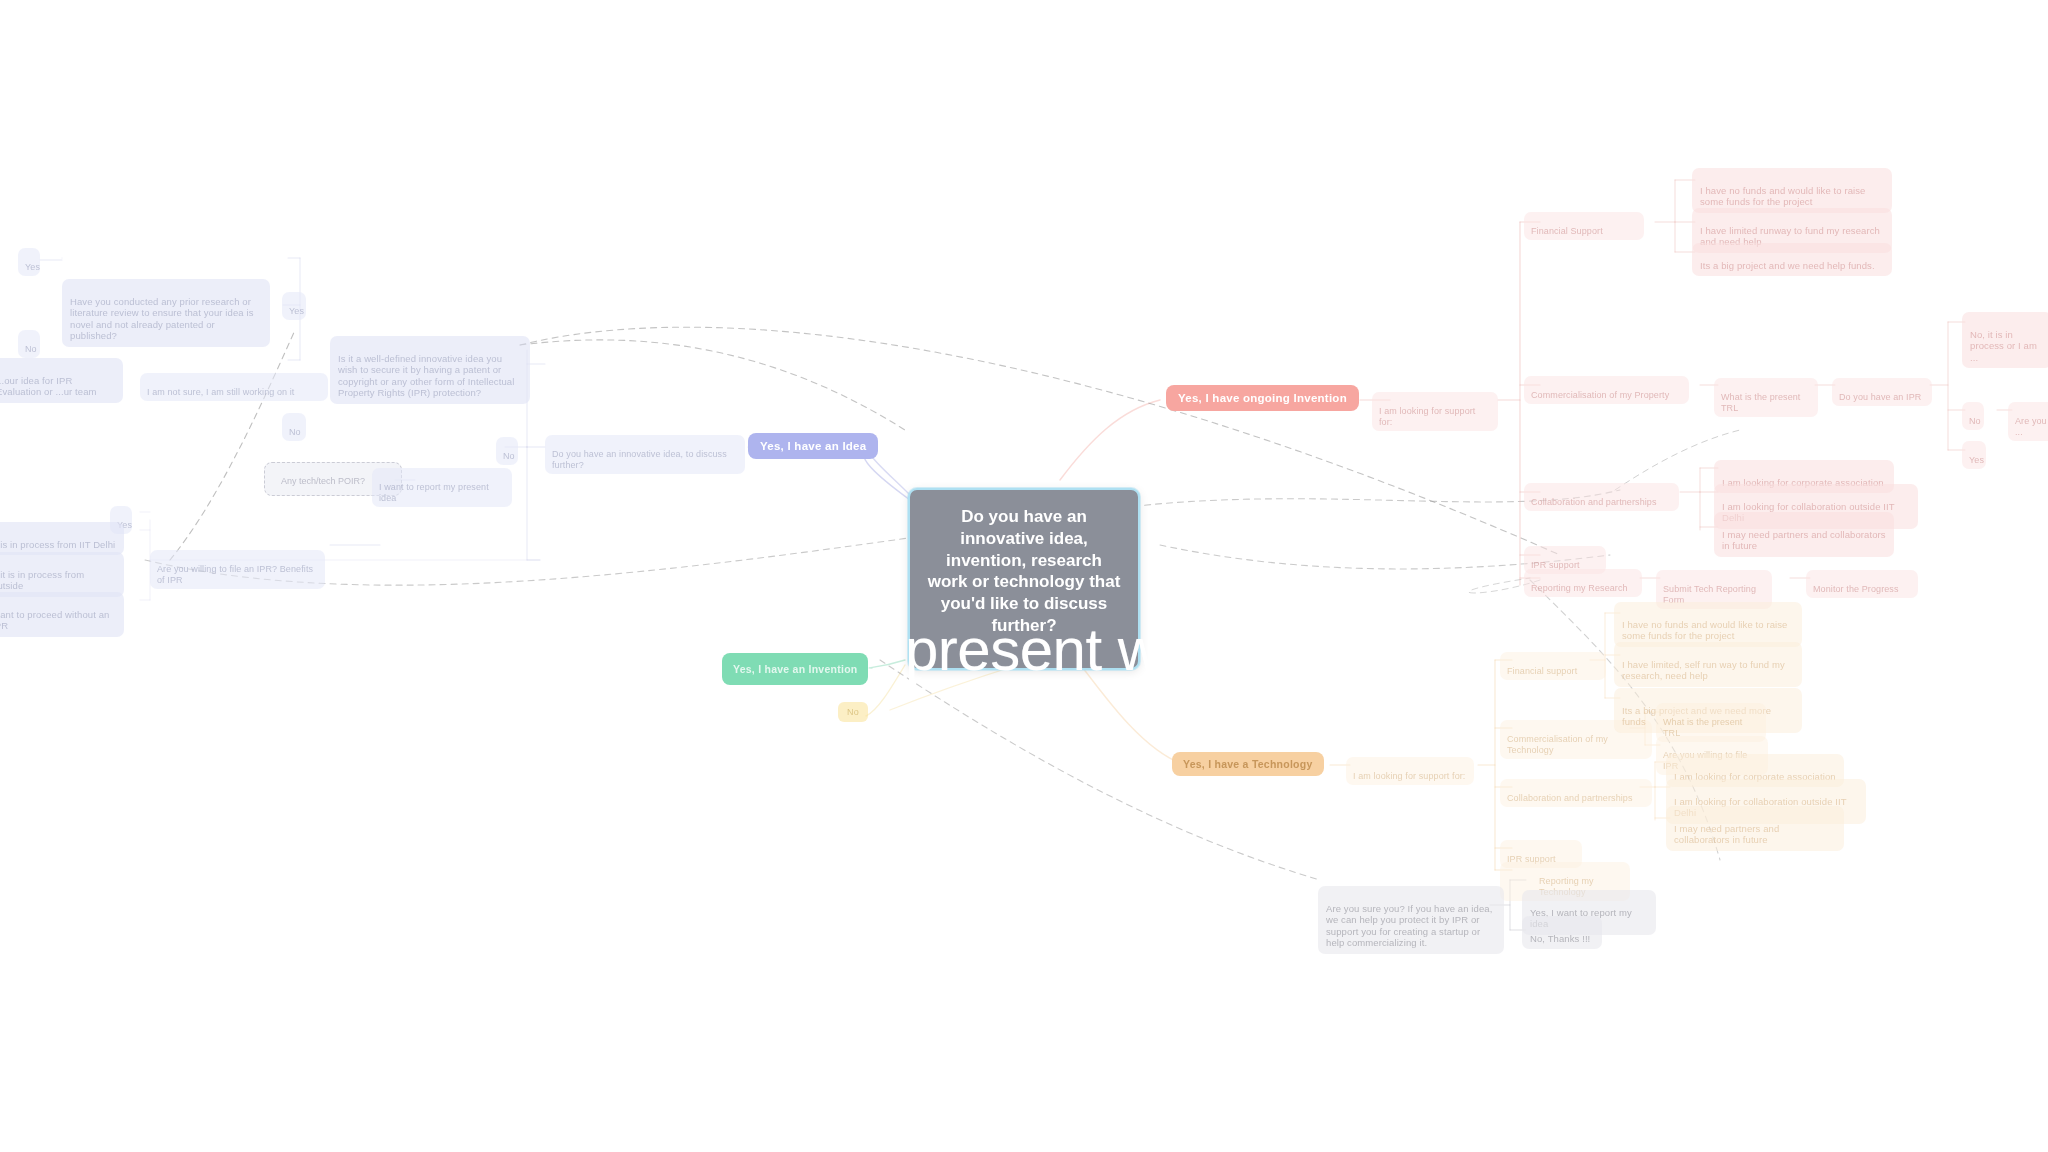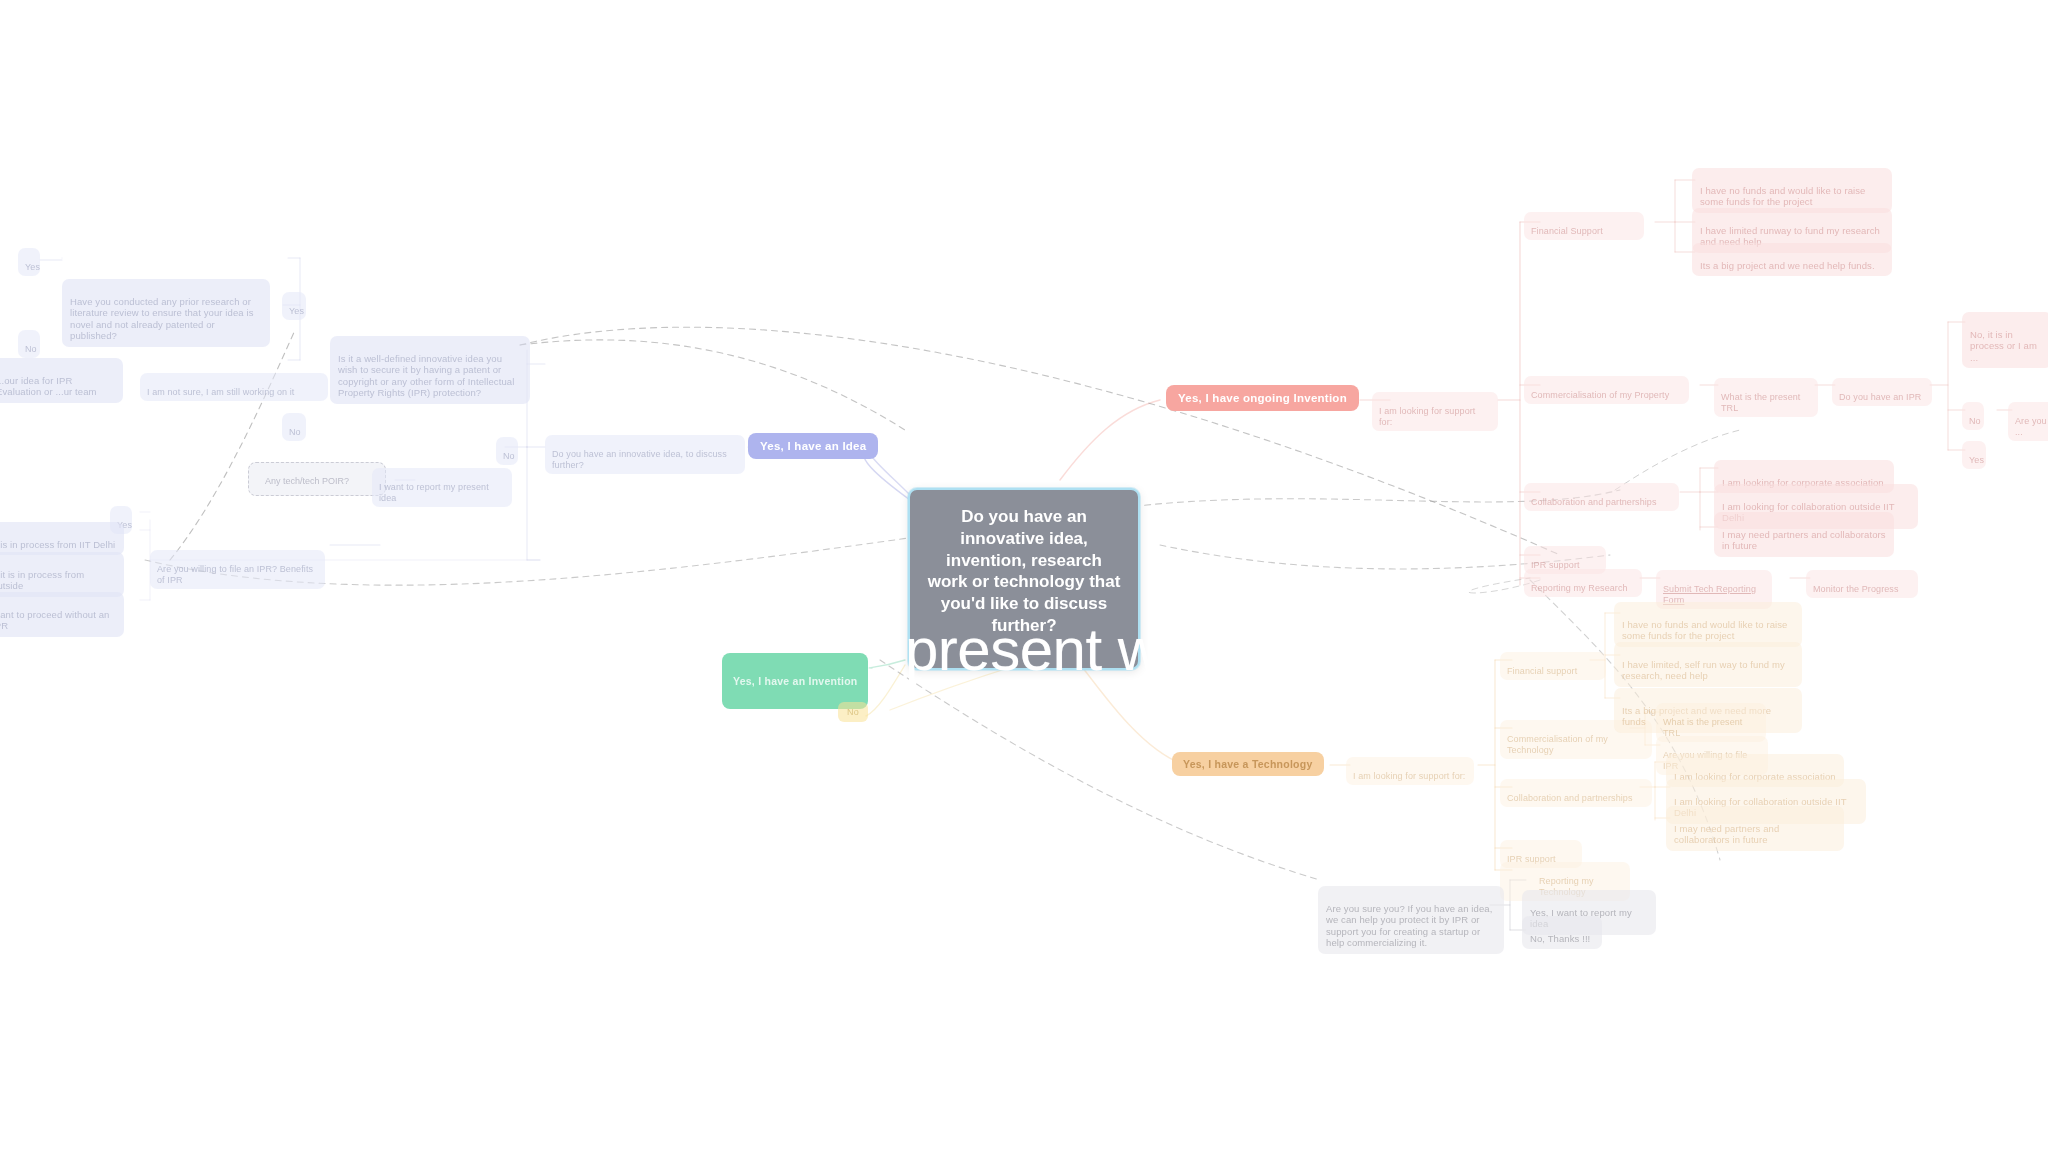--- a/index.html
+++ b/index.html
@@ -200,21 +200,21 @@
   </svg>
 
   <div id="root" style="left: 908px; top: 488px; width: 232px; height: 182px;">
     <span>Do you have an innovative idea, invention, research work or technology that you'd like to discuss further?</span>
   </div>
 
   <div class="chip chip-blue" style="left:748px;top:433px;position:absolute;">
     <span>Yes, I have an Idea</span>
   </div>
 
-  <div class="chip chip-green" style="left:722px;top:653px;position:absolute;font-size:10.5px;padding:22px 11px;">
+  <div class="chip chip-green" style="left:722px;top:653px;position:absolute;font-size:10.5px;padding:10px 11px;">
     <span>Yes, I have an Invention</span>
   </div>
 
   <div class="chip chip-red" style="left:1166px;top:385px;position:absolute;">
     <span>Yes, I have ongoing Invention</span>
   </div>
 
   <div class="chip chip-orange" style="left:1172px;top:752px;position:absolute;font-size:10.5px;padding:6px 11px;">
     <span>Yes, I have a Technology</span>
   </div>
@@ -256,21 +256,21 @@
   </div>
 
   <div class="node b-lab" style="left:140px;top:373px;width:188px;">
     <span>I am not sure, I am still working on it</span>
   </div>
 
   <div class="node b" style="left:-12px;top:358px;width:135px;">
     <span>...our idea for IPR Evaluation or ...ur team</span>
   </div>
 
-  <div class="dashed" style="position:absolute;left:248px;top:462px;width:110px;padding-left:16px;">
+  <div class="dashed" style="position:absolute;left:264px;top:462px;width:110px;padding-left:16px;">
     <span style="font-size:9px;color:rgba(122,122,145,.45);">Any tech/tech POIR?</span>
   </div>
 
   <div class="node b-lab" style="left:372px;top:468px;width:140px;">
     <span>I want to report my present idea</span>
   </div>
 
   <div class="node b-lab" style="left:150px;top:550px;width:175px;">
     <span>Are you willing to file an IPR? Benefits of IPR</span>
   </div>
@@ -344,21 +344,21 @@
   <div class="node r" style="left:1714px;top:460px;width:180px;">
     <span>I am looking for corporate association</span>
   </div>
   <div class="node r" style="left:1714px;top:484px;width:204px;">
     <span>I am looking for collaboration outside IIT Delhi</span>
   </div>
   <div class="node r" style="left:1714px;top:512px;width:180px;">
     <span>I may need partners and collaborators in future</span>
   </div>
 
-  <div class="node r-lab" style="left:1656px;top:570px;width:116px;text-decoration:underline;">
+  <div class="node r-lab" style="left:1656px;top:570px;width:116px;">
     <span>Submit Tech Reporting Form</span>
   </div>
   <div class="node r-lab" style="left:1806px;top:570px;width:112px;">
     <span>Monitor the Progress</span>
   </div>
 
   <div class="node o-lab" style="left:1346px;top:757px;width:128px;">
     <span>I am looking for support for:</span>
   </div>
 

